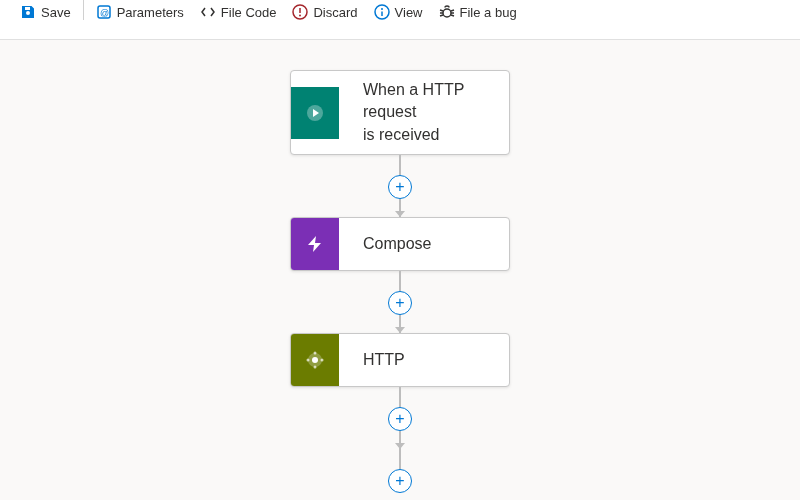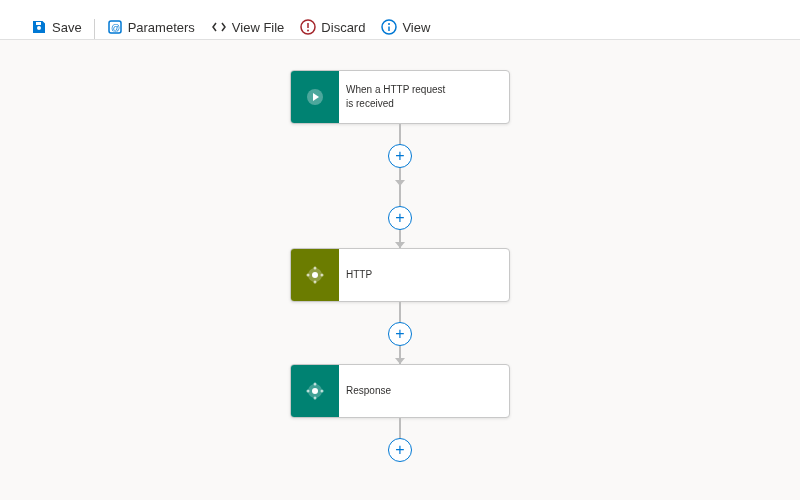--- a/index.html
+++ b/index.html
@@ -7,24 +7,24 @@
       font-family: 'Segoe UI', Arial, sans-serif;
       background: #fff;
       width: 800px;
       height: 500px;
       overflow: hidden;
     }
 
     
     #toolbar {
       display: flex;
-      align-items: flex-end;
+      align-items: flex-start;
       height: 40px;
       border-bottom: 1px solid #e0e0e0;
-      padding: 0 23px;
+      padding: 0 12px;
       background: #fff;
     }
     .toolbar-btn {
       display: flex;
       align-items: center;
       gap: 5px;
       padding: 4px 8px;
       border: none;
       background: transparent;
       cursor: pointer;
@@ -81,22 +81,22 @@
       flex-shrink: 0;
     }
 
     .step-icon svg {
       width: 24px;
       height: 24px;
       fill: #fff;
     }
 
     .step-label {
-      padding: 8px 7px;
-      font-size: 10px;
+      padding: 8px 24px;
+      font-size: 16px;
       font-weight: 500;
       color: #323130;
       line-height: 1.4;
     }
 
     
     .icon-http-trigger { background: #008272; }
     .icon-compose { background: #7B2FB5; }
     .icon-http { background: #6B7C00; }
     .icon-response { background: #008272; }
@@ -173,41 +173,54 @@
       <rect x="2" y="2" width="12" height="12" rx="2" fill="none" stroke="#0078d4" stroke-width="1.5"></rect>
       <text x="4" y="12" font-size="9" fill="#0078d4">@</text>
     </svg>
     <span>Parameters</span>
   </button>
 
   <button class="toolbar-btn">
     <svg width="16" height="16" viewBox="0 0 16 16" fill="none" stroke="#323130" stroke-width="1.5">
       <path d="M5 4l-3 4 3 4M11 4l3 4-3 4"></path>
     </svg>
-    <span>View File</span>
+    <span>File Code</span>
   </button>
 
   <button class="toolbar-btn">
     <svg width="16" height="16" viewBox="0 0 16 16" fill="#a4262c">
       <circle cx="8" cy="8" r="7" fill="none" stroke="#a4262c" stroke-width="1.5"></circle>
       <line x1="8" y1="4" x2="8" y2="9" stroke="#a4262c" stroke-width="1.5"></line>
       <circle cx="8" cy="11.5" r="1" fill="#a4262c"></circle>
     </svg>
     <span>Discard</span>
   </button>
 
   <button class="toolbar-btn">
     <svg width="16" height="16" viewBox="0 0 16 16" fill="#0078d4">
       <circle cx="8" cy="8" r="7" fill="none" stroke="#0078d4" stroke-width="1.5"></circle>
       <circle cx="8" cy="5" r="1" fill="#0078d4"></circle>
       <line x1="8" y1="7.5" x2="8" y2="12" stroke="#0078d4" stroke-width="1.5"></line>
     </svg>
     <span>View</span>
   </button>
 
+  <button class="toolbar-btn">
+    <svg width="16" height="16" viewBox="0 0 16 16" fill="none" stroke="#323130" stroke-width="1.5">
+      <circle cx="8" cy="9" r="4"></circle>
+      <path d="M6 3.5C6 2.7 6.9 2 8 2s2 .7 2 1.5"></path>
+      <line x1="4" y1="7" x2="1" y2="6"></line>
+      <line x1="4" y1="9" x2="1" y2="9"></line>
+      <line x1="4" y1="11" x2="1" y2="12"></line>
+      <line x1="12" y1="7" x2="15" y2="6"></line>
+      <line x1="12" y1="9" x2="15" y2="9"></line>
+      <line x1="12" y1="11" x2="15" y2="12"></line>
+    </svg>
+    <span>File a bug</span>
+  </button>
 </div>
 
 <div id="canvas">
   <div id="flow">
 
     <div class="step-card">
       <div class="step-icon icon-http-trigger">
         <svg viewBox="0 0 24 24">
           <circle cx="12" cy="12" r="8" fill="rgba(255,255,255,0.3)"></circle>
           <path d="M10 8l6 4-6 4V8z" fill="white"></path>
@@ -215,20 +228,28 @@
       </div>
       <span class="step-label">When a HTTP request<br>is received</span>
     </div>
 
     <div class="connector">
       <div class="connector-line"></div>
       <div class="plus-btn">+</div>
       <div class="arrow-line"></div>
     </div>
 
+    <div class="step-card">
+      <div class="step-icon icon-compose">
+        <svg viewBox="0 0 24 24">
+          <path d="M13 4l-8 9h6l-1 7 8-9h-6z" fill="white"></path>
+        </svg>
+      </div>
+      <span class="step-label">Compose</span>
+    </div>
 
     <div class="connector">
       <div class="connector-line"></div>
       <div class="plus-btn">+</div>
       <div class="arrow-line"></div>
     </div>
 
     <div class="step-card">
       <div class="step-icon icon-http">
         <svg viewBox="0 0 24 24">
@@ -242,33 +263,20 @@
       </div>
       <span class="step-label">HTTP</span>
     </div>
 
     <div class="connector">
       <div class="connector-line"></div>
       <div class="plus-btn">+</div>
       <div class="arrow-line"></div>
     </div>
 
-    <div class="step-card">
-      <div class="step-icon icon-response">
-        <svg viewBox="0 0 24 24">
-          <circle cx="12" cy="12" r="7" fill="rgba(255,255,255,0.25)"></circle>
-          <circle cx="12" cy="12" r="3" fill="white"></circle>
-          <circle cx="12" cy="5" r="1.5" fill="rgba(255,255,255,0.7)"></circle>
-          <circle cx="12" cy="19" r="1.5" fill="rgba(255,255,255,0.7)"></circle>
-          <circle cx="5" cy="12" r="1.5" fill="rgba(255,255,255,0.7)"></circle>
-          <circle cx="19" cy="12" r="1.5" fill="rgba(255,255,255,0.7)"></circle>
-        </svg>
-      </div>
-      <span class="step-label">Response</span>
-    </div>
 
     <div class="final-connector">
       <div class="connector-line"></div>
       <div class="plus-btn">+</div>
     </div>
 
   </div>
 </div>
 
 </body></html>

